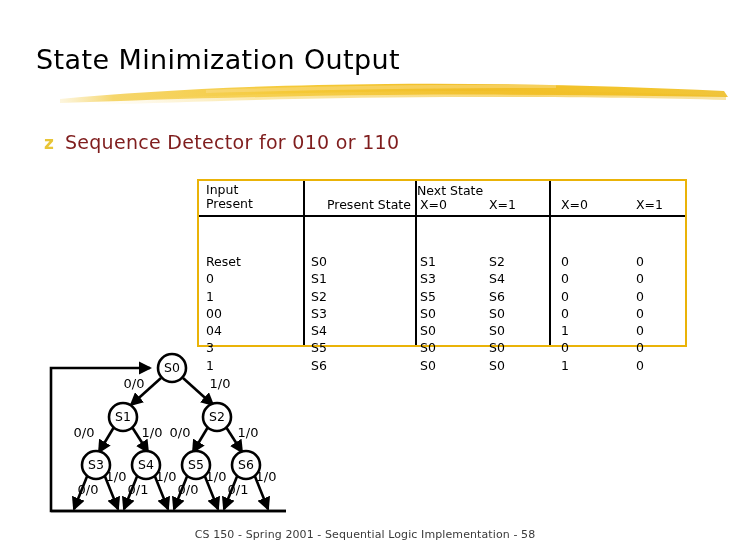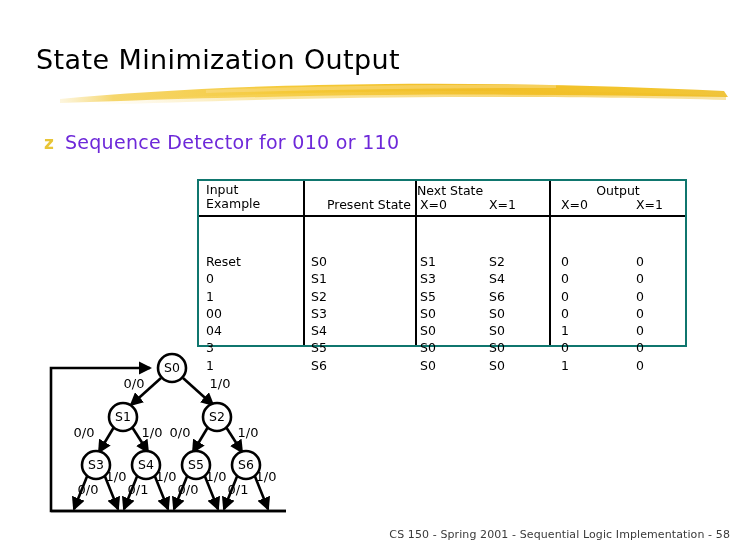--- a/index.html
+++ b/index.html
@@ -51,32 +51,32 @@
   #bullet-marker {
     font-family: "DejaVu Sans", sans-serif;
     font-size: 17px;
     font-weight: bold;
     color: #E8C537;
     line-height: 1;
   }
   #bullet-text {
     font-family: "DejaVu Sans", sans-serif;
     font-size: 19px;
-    color: #6d28d9;
+    color: #7f1d1d;
     letter-spacing: 0.3px;
   }
 
   
   #state-table {
     position: absolute;
     left: 197px;
     top: 179px;
     width: 490px;
     height: 168px;
-    border: 2px solid #0f766e;
+    border: 2px solid #eab308;
     box-sizing: border-box;
     font-family: "DejaVu Sans", sans-serif;
     font-size: 12.5px;
     color: #000000;
   }
   .tbl-head {
     position: relative;
     height: 36px;
     border-bottom: 2px solid #000000;
     box-sizing: border-box;
@@ -149,21 +149,21 @@
   }
   .node-label { font-size: 12.5px; }
   .edge-label { font-size: 13px; }
 
   
   #footer {
     position: absolute;
     left: 0;
     top: 528px;
     width: 730px;
-    text-align: right;
+    text-align: center;
     font-family: "DejaVu Sans", sans-serif;
     font-size: 11px;
     color: #3a3a3a;
     letter-spacing: 0.1px;
   }
 </style>
 </head>
 <body>
 
 <div id="slide">
@@ -199,30 +199,29 @@
 
   <div id="state-table">
 
     <div class="tbl-head">
       <div class="vdiv vd1"></div>
       <div class="vdiv vd2"></div>
       <div class="vdiv vd3"></div>
 
       <div class="hcell hc-input">
         <div>Input</div>
-        <div>Example</div>
+        <div>Present</div>
       </div>
 
       <div class="hcell hc-present">Present State</div>
 
       <div class="hcell hc-ns-title">Next State</div>
       <div class="hcell hc-ns-x0">X=0</div>
       <div class="hcell hc-ns-x1">X=1</div>
 
-      <div class="hcell hc-out-title">Output</div>
       <div class="hcell hc-out-x0">X=0</div>
       <div class="hcell hc-out-x1">X=1</div>
     </div>
 
     <div class="tbl-body">
       <div class="vdiv vd1"></div>
       <div class="vdiv vd2"></div>
       <div class="vdiv vd3"></div>
 
       <div class="bcol bc-seq"><div>Reset</div><div>0</div><div>1</div><div>00</div><div>04</div><div>3</div><div>1</div></div>

